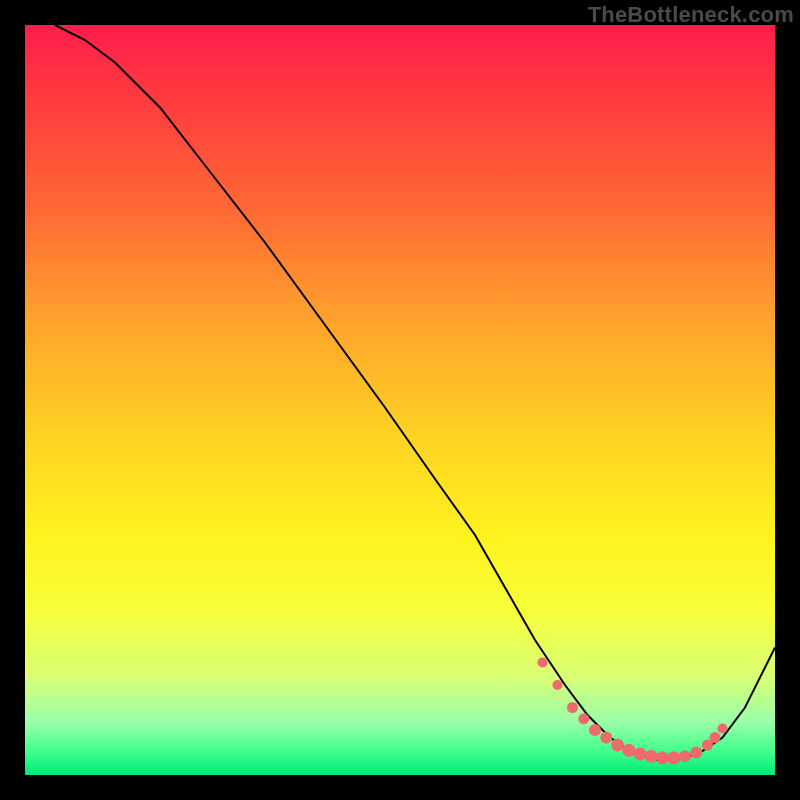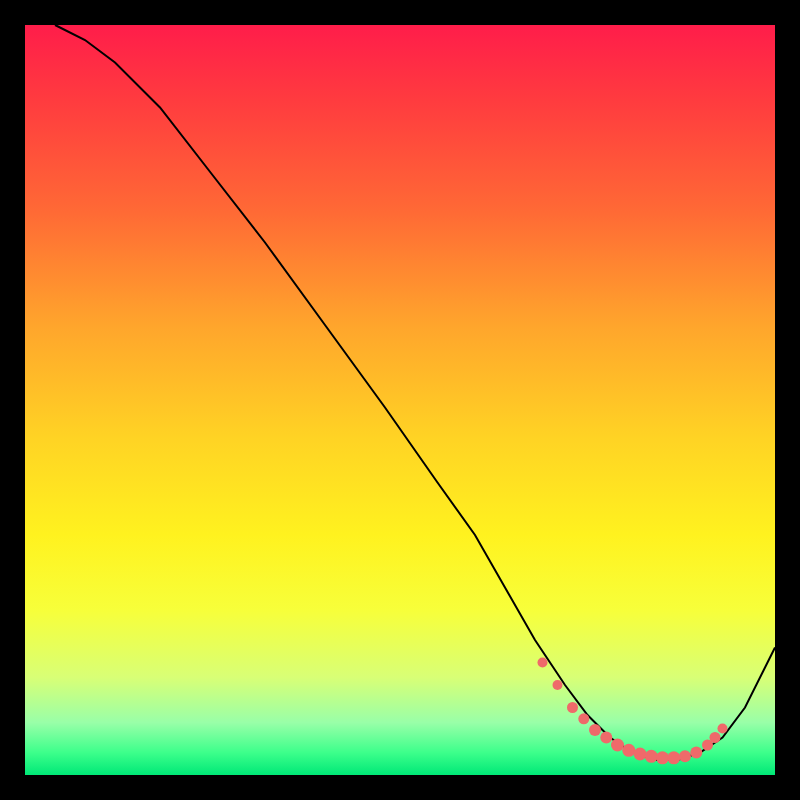--- a/index.html
+++ b/index.html
@@ -63,20 +63,21 @@
   }
   .marker {
     fill: #ef6a6a;
     stroke: none;
   }
 </style>
 </head>
 <body>
 
 <div class="frame">
+  <div class="watermark">TheBottleneck.com</div>
 
   <div class="plot-area">
     <svg class="curve" viewBox="0 0 750 750">
       <path id="curve-path" d="M30.0 0.0 L60.0 15.0 L90.0 37.5 L135.0 82.5 L187.5 150.0 L240.0 217.5 L300.0 300.0 L360.0 382.5 L412.5 457.5 L450.0 510.0 L480.0 562.5 L510.0 615.0 L540.0 660.0 L562.5 690.0 L585.0 712.5 L607.5 727.5 L630.0 735.0 L652.5 735.0 L675.0 727.5 L697.5 712.5 L720.0 682.5 L750.0 622.5"></path>
       <g id="markers">
           <circle cx="517.5" cy="637.5" r="5.0" class="marker"></circle>
           <circle cx="532.5" cy="660.0" r="5.0" class="marker"></circle>
           <circle cx="547.5" cy="682.5" r="5.5" class="marker"></circle>
           <circle cx="558.8" cy="693.8" r="5.5" class="marker"></circle>
           <circle cx="570.0" cy="705.0" r="6.0" class="marker"></circle>

